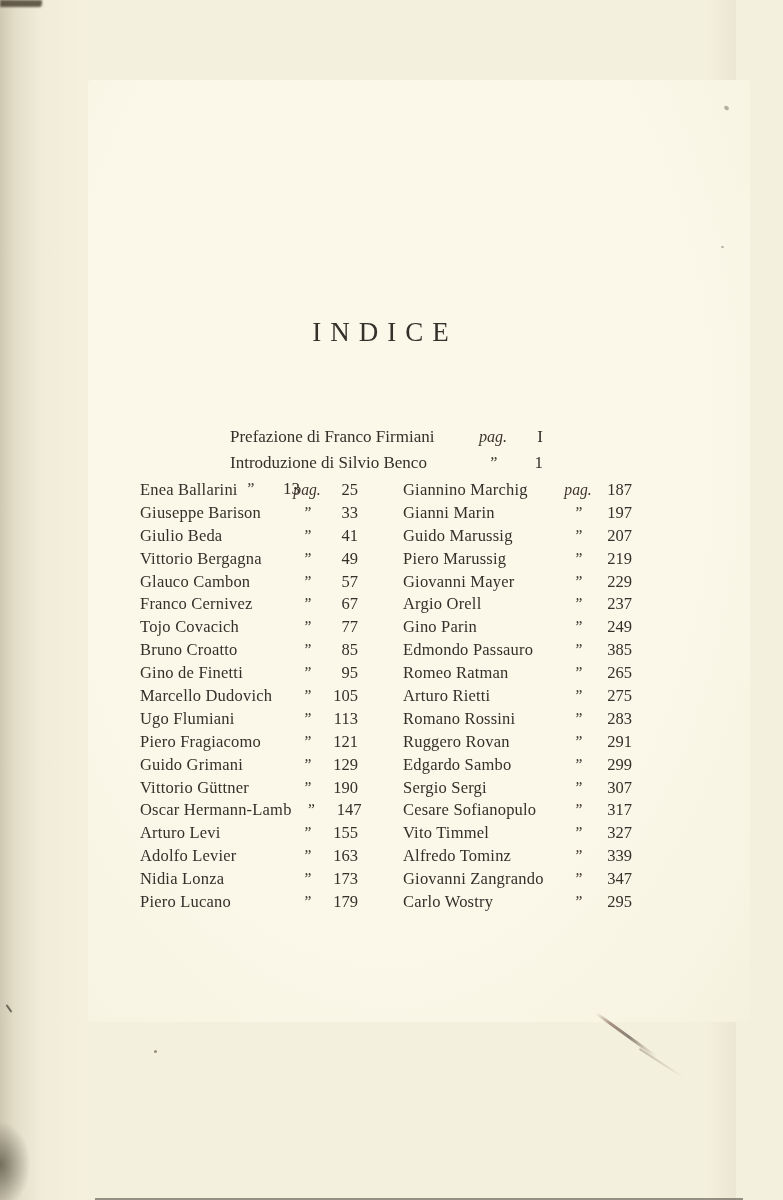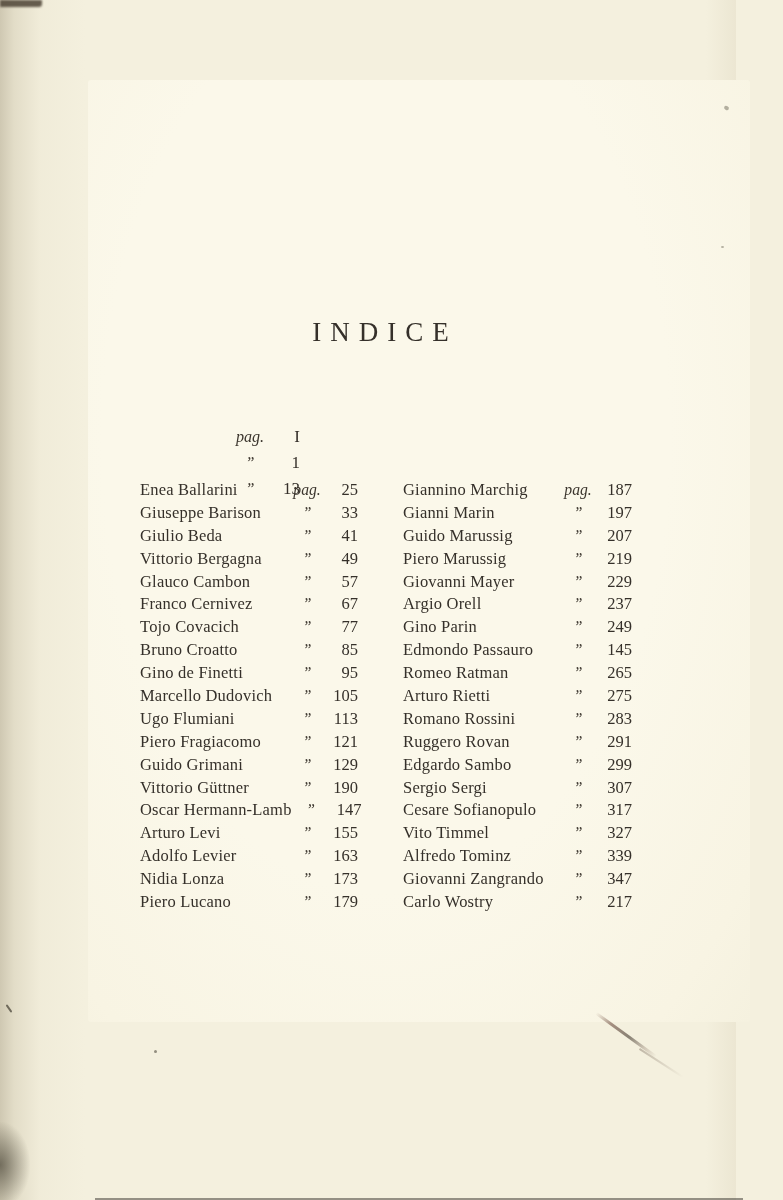--- a/index.html
+++ b/index.html
@@ -91,24 +91,26 @@
 <div class="scan">
   <div class="page-surface"></div>
 
   <div class="corner-mark"></div>
   <div class="gutter-smudge"></div>
 
   <h1 class="title" style="color: rgb(53, 48, 42);">INDICE</h1>
 
   <div class="front-matter" style="color: rgb(53, 48, 42);">
       <div class="row">
+        <span class="entry-name">Prefazione di Franco Firmiani</span>
         <span class="page-mark">pag.</span>
         <span class="page-number">I</span>
       </div>
       <div class="row">
+        <span class="entry-name">Introduzione di Silvio Benco</span>
         <span class="page-mark">”</span>
         <span class="page-number">1</span>
       </div>
       <div class="row">
         <span class="page-mark">”</span>
         <span class="page-number">13</span>
       </div>
     </div>
 
   <div class="index-col col-left" style="color: rgb(53, 48, 42);">
@@ -240,21 +242,21 @@
         <span class="page-number">237</span>
       </div>
       <div class="row">
         <span class="entry-name">Gino Parin</span>
         <span class="page-mark">”</span>
         <span class="page-number">249</span>
       </div>
       <div class="row">
         <span class="entry-name">Edmondo Passauro</span>
         <span class="page-mark">”</span>
-        <span class="page-number">145</span>
+        <span class="page-number">385</span>
       </div>
       <div class="row">
         <span class="entry-name">Romeo Ratman</span>
         <span class="page-mark">”</span>
         <span class="page-number">265</span>
       </div>
       <div class="row">
         <span class="entry-name">Arturo Rietti</span>
         <span class="page-mark">”</span>
         <span class="page-number">275</span>
@@ -295,21 +297,21 @@
         <span class="page-number">339</span>
       </div>
       <div class="row">
         <span class="entry-name">Giovanni Zangrando</span>
         <span class="page-mark">”</span>
         <span class="page-number">347</span>
       </div>
       <div class="row">
         <span class="entry-name">Carlo Wostry</span>
         <span class="page-mark">”</span>
-        <span class="page-number">217</span>
+        <span class="page-number">295</span>
       </div>
     </div>
 
   <div class="scratch"></div>
   <div class="scratch-tail"></div>
   <div class="speck s1"></div>
   <div class="speck s2"></div>
   <div class="speck s3"></div>
   <div class="tick"></div>
   <div class="bottom-edge"></div>

